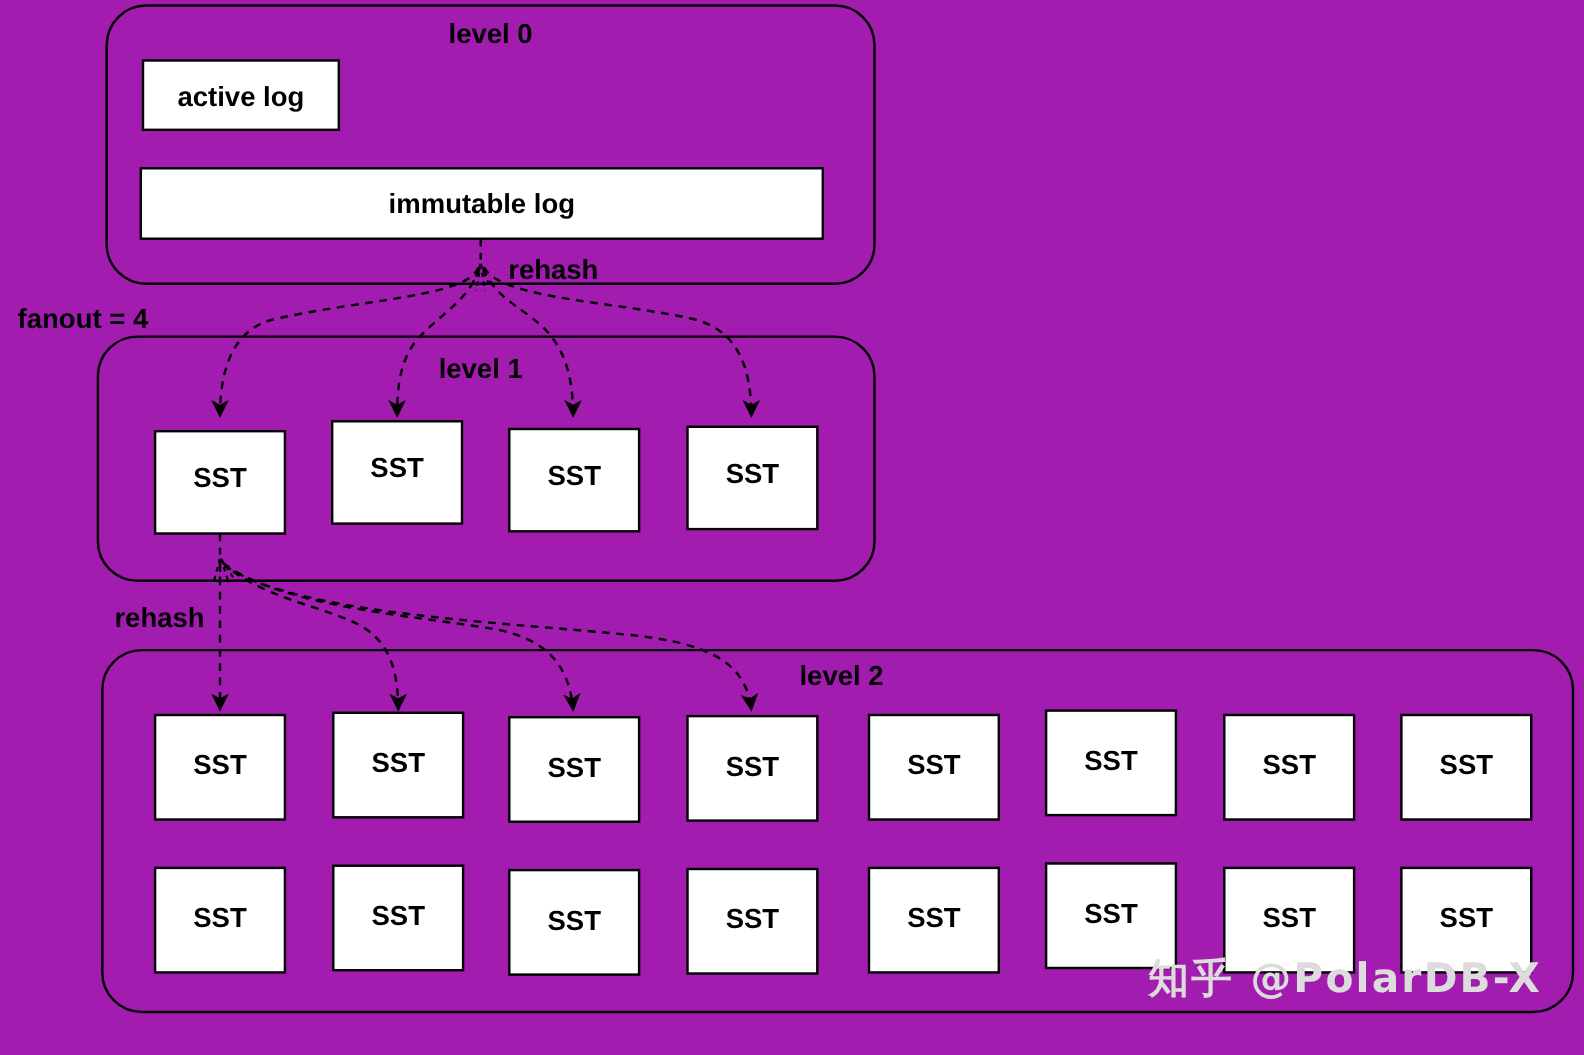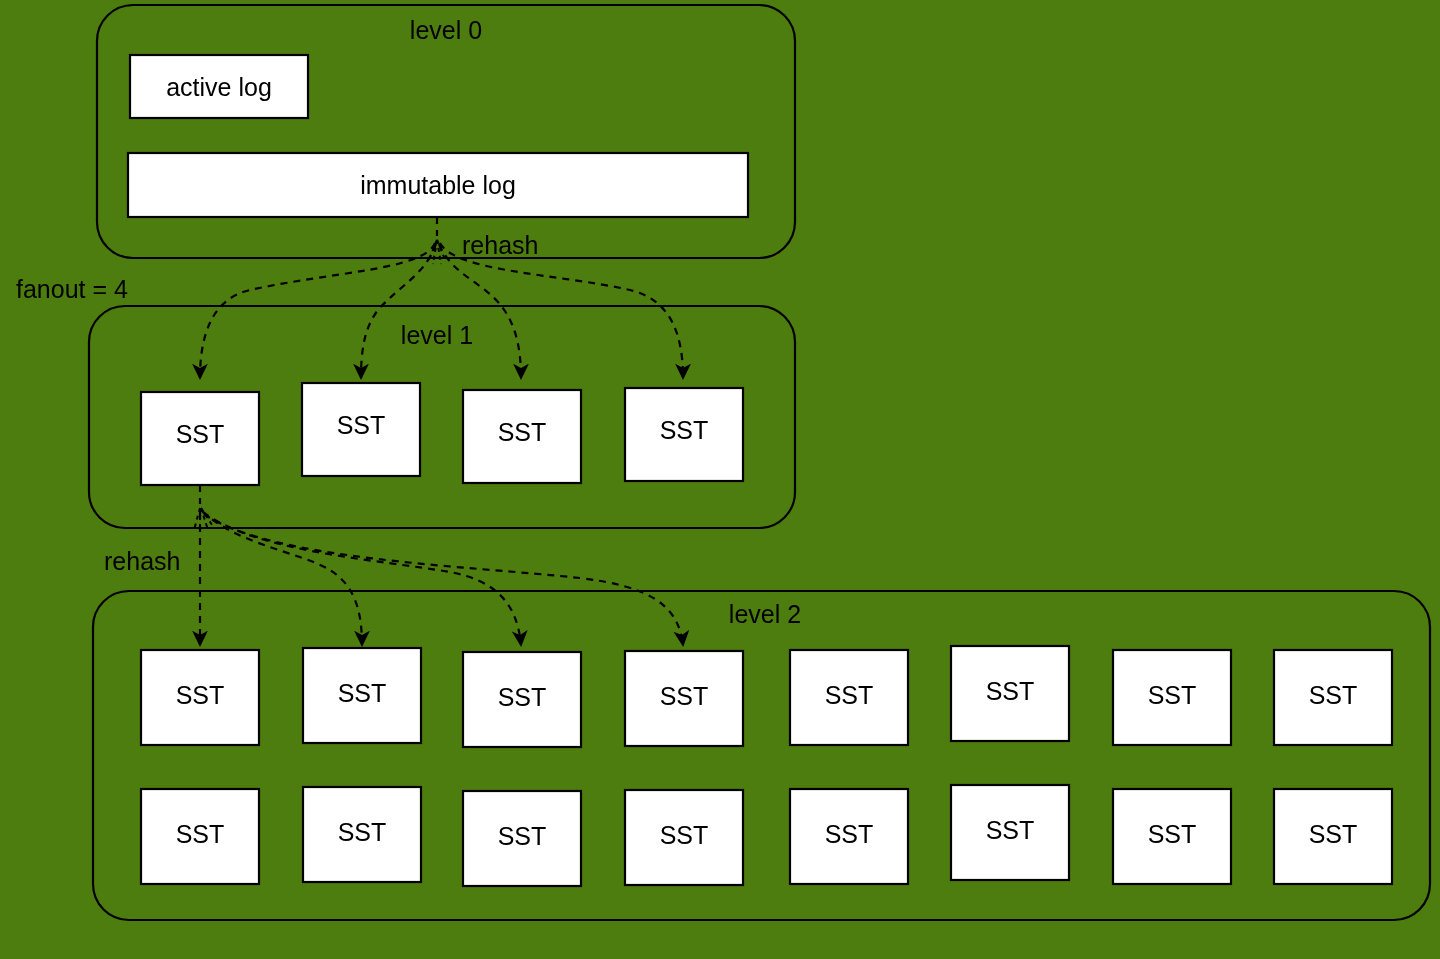--- a/index.html
+++ b/index.html
@@ -11,21 +11,22 @@
   body {
     width: 1440px;
     height: 959px;
     font-family: "Liberation Sans", sans-serif;
     overflow: hidden;
   }
   #stage {
     position: relative;
     width: 1440px;
     height: 959px;
-    background: #4d7c0f;
+    background: #a21caf;
+    font-weight: bold;
   }
   #diagram-svg {
     position: absolute;
     left: 0;
     top: 0;
     width: 1440px;
     height: 959px;
   }
   .lvl-container {
     fill: none;
@@ -200,13 +201,14 @@
       <text class="t-box" x="1010" y="839" text-anchor="middle">SST</text>
 
       <rect class="sst-box" x="1113" y="789" width="118" height="95"></rect>
       <text class="t-box" x="1172" y="843" text-anchor="middle">SST</text>
 
       <rect class="sst-box" x="1274" y="789" width="118" height="95"></rect>
       <text class="t-box" x="1333" y="843" text-anchor="middle">SST</text>
     </g>
   </svg>
 
+  <div class="watermark">知乎 @PolarDB-X</div>
 </div>
 
 </body></html>

